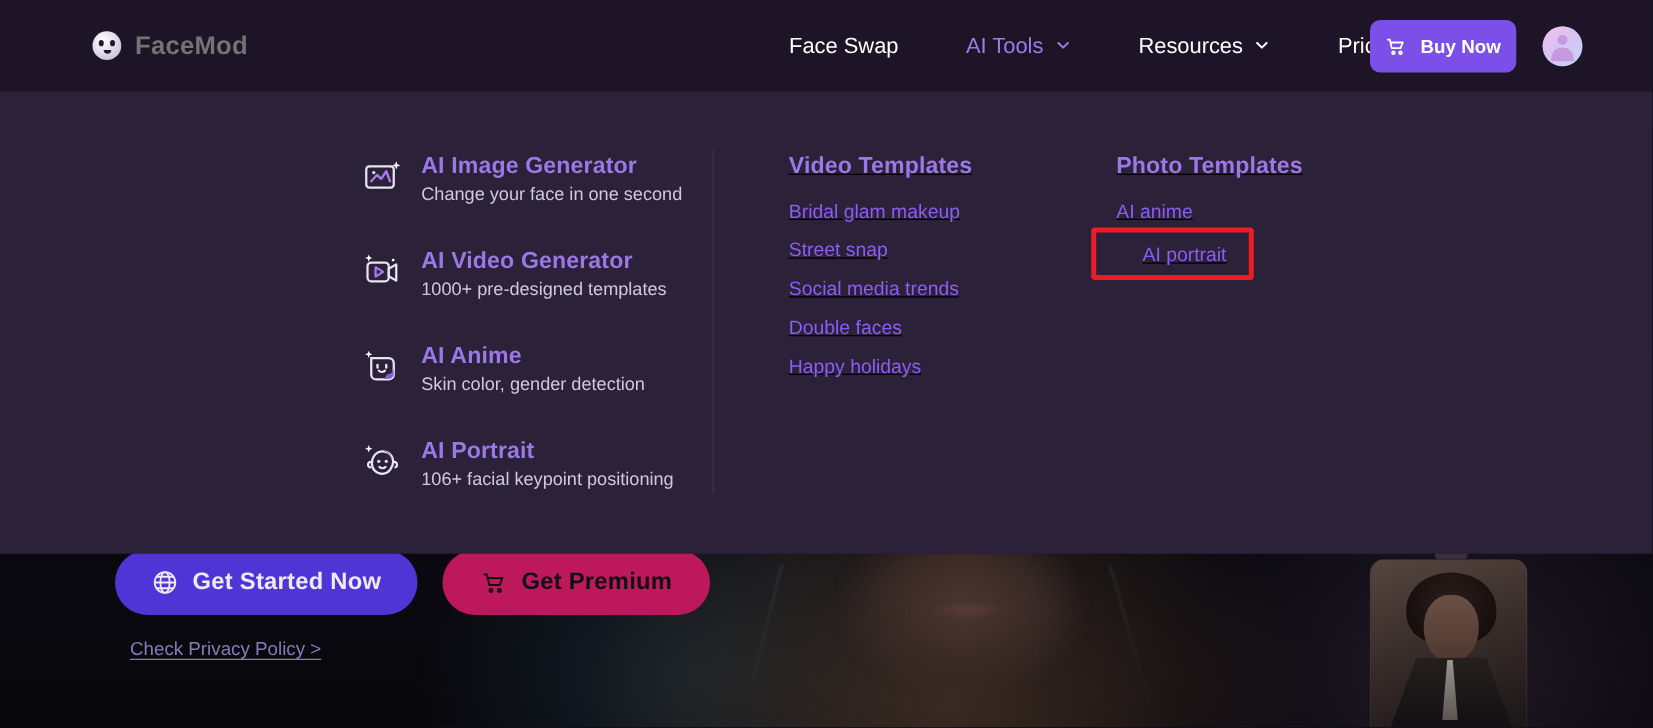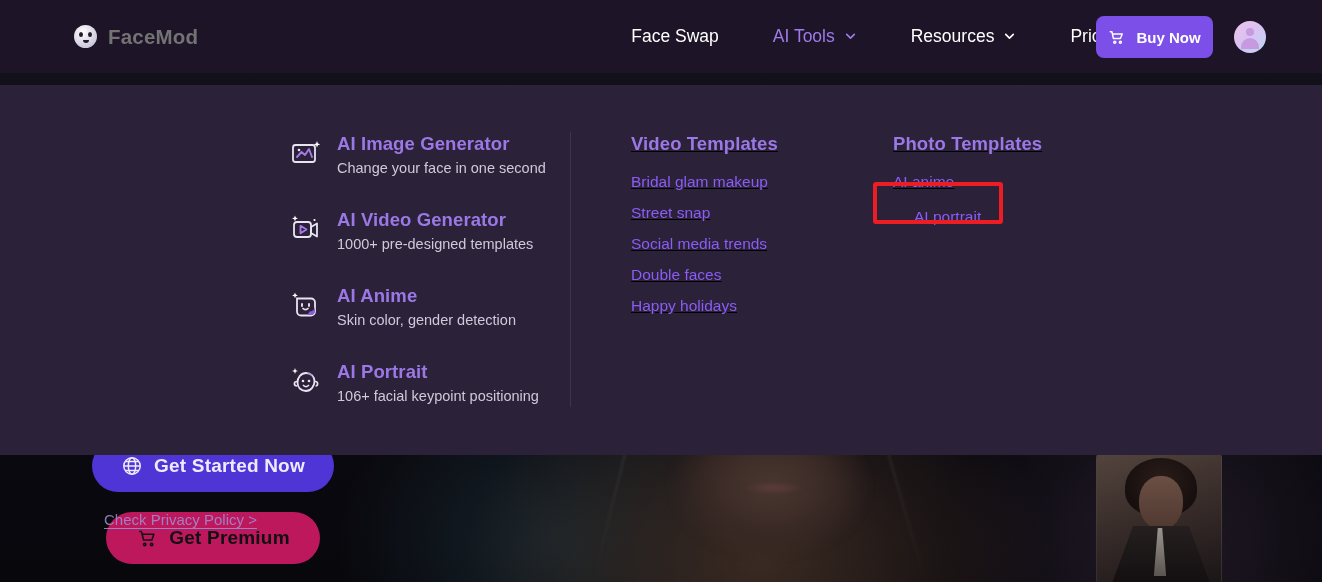--- a/index.html
+++ b/index.html
@@ -67,21 +67,21 @@
     background: linear-gradient(180deg,#b9b2ac 0%, #6c6660 100%);
     clip-path: polygon(40% 0%, 60% 0%, 78% 100%, 22% 100%);
     opacity: .8;
   }
   .card-notch {
     position: absolute; left: 1148px; top: 441px; width: 26px; height: 7px;
     background: #3a2f3e; border-radius: 0 0 4px 4px;
   }
 
   
-  .cta-row { position: absolute; left: 92px; top: 440px; display: flex; gap: 20px; align-items: center; flex-direction: column; }
+  .cta-row { position: absolute; left: 92px; top: 440px; display: flex; gap: 20px; align-items: center; }
   .btn-cta {
     display: flex; align-items: center; justify-content: center; gap: 11px;
     height: 52px; border-radius: 26px; padding: 0 26px;
     font-size: 19px; font-weight: bold; letter-spacing: .2px;
     cursor: pointer; user-select: none; white-space: nowrap;
   }
   .btn-started { width: 242px; background: #4f35d6; color: #efeaff; }
   .btn-premium { width: 214px; background: #be185d; color: #131014; }
   .privacy-link {
     position: absolute; left: 104px; top: 511px;
@@ -132,21 +132,21 @@
     position: absolute; right: 56px; top: 21px; width: 32px; height: 32px;
     border-radius: 50%;
     background: linear-gradient(140deg, #f0c4e8 0%, #d9c2f2 45%, #bcd8f5 100%);
     cursor: pointer; position: absolute; overflow: hidden;
   }
   .av-head { position: absolute; left: 12px; top: 7px; width: 8px; height: 8px; border-radius: 50%; background: #c79ae0; }
   .av-body { position: absolute; left: 7px; top: 17px; width: 18px; height: 11px; border-radius: 9px 9px 0 0; background: #c79ae0; }
 
   
   .dropdown {
-    position: absolute; left: 0; top: 85px; width: 1322px; height: 370px;
+    position: absolute; left: 0; top: 73px; width: 1322px; height: 370px;
     background: #2b2138; z-index: 15;
   }
   .divider {
     position: absolute; left: 570px; top: 47px; width: 1px; height: 275px;
     background: rgba(255,255,255,0.09);
   }
 
   
   .tool-list { position: absolute; left: 290px; top: 48px; width: 260px; }
   .tool-item { display: flex; gap: 15px; align-items: flex-start; margin-bottom: 31px; cursor: pointer; }

